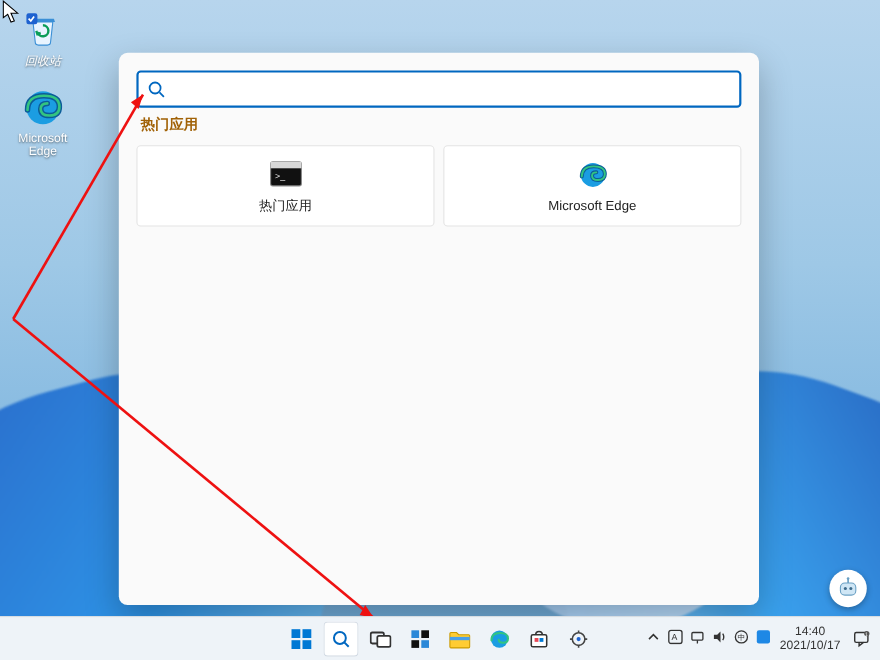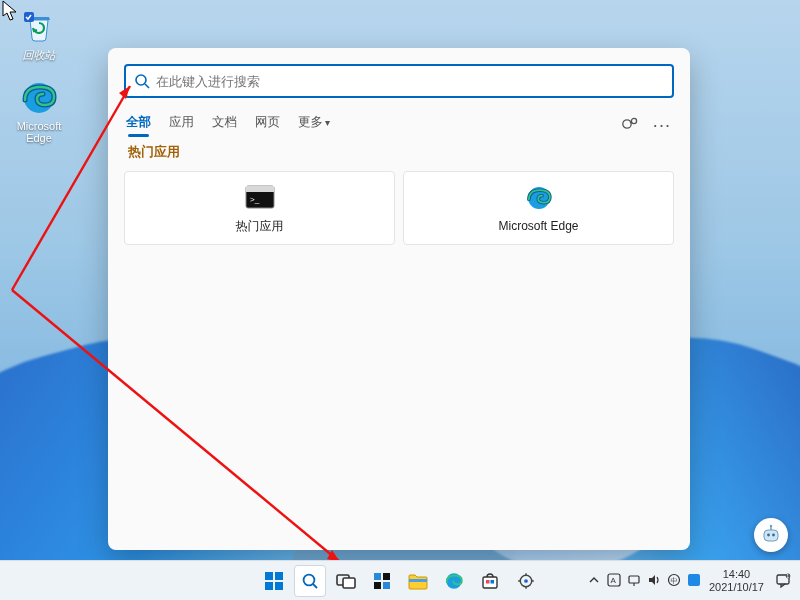--- a/index.html
+++ b/index.html
@@ -114,44 +114,22 @@
   <path d="M1 1 L1 16 L5 13 L8 20 L11 19 L8 12 L14 12 Z" fill="#fff" stroke="#000" stroke-width="1"></path>
 </svg>
 
 <div class="panel">
 
   <div class="search-box">
     <svg width="16" height="16" viewBox="0 0 16 16">
       <circle cx="7" cy="7" r="5" fill="none" stroke="#0067c0" stroke-width="1.6"></circle>
       <line x1="11" y1="11" x2="15" y2="15" stroke="#0067c0" stroke-width="1.6"></line>
     </svg>
-    <input type="text" placeholder="在此键入进行搜索" style="">
-  </div>
-
-  <div class="tabs-row">
-    <div class="tabs">
-      <div class="tab active">全部</div>
-      <div class="tab">应用</div>
-      <div class="tab">文档</div>
-      <div class="tab">网页</div>
-      <div class="tab">
-        <span>更多</span><span class="chev">▾</span>
-      </div>
-    </div>
-    <div class="tab-actions">
-      <span class="link-ico">
-        <svg width="18" height="16" viewBox="0 0 18 16">
-            <circle cx="5" cy="8" r="4.2" fill="none" stroke="#555" stroke-width="1.3"></circle>
-            <circle cx="12" cy="5" r="2.6" fill="none" stroke="#555" stroke-width="1.3"></circle>
-            <line x1="8" y1="7" x2="10" y2="6" stroke="#555" stroke-width="1.3"></line>
-          </svg>
-      </span>
-      <span class="dots">···</span>
-    </div>
-  </div>
+  </div>
+
 
   <div class="section-title">热门应用</div>
 
   <div class="cards">
     <div class="card">
       <div class="ic">
         <svg width="30" height="24" viewBox="0 0 30 24">
             <rect x="1" y="1" width="28" height="22" rx="2" fill="#111" stroke="#888"></rect>
             <rect x="1" y="1" width="28" height="6" fill="#d8d8d8"></rect>
             <text x="5" y="17" fill="#fff" font-size="8" font-family="monospace">&gt;_</text>

